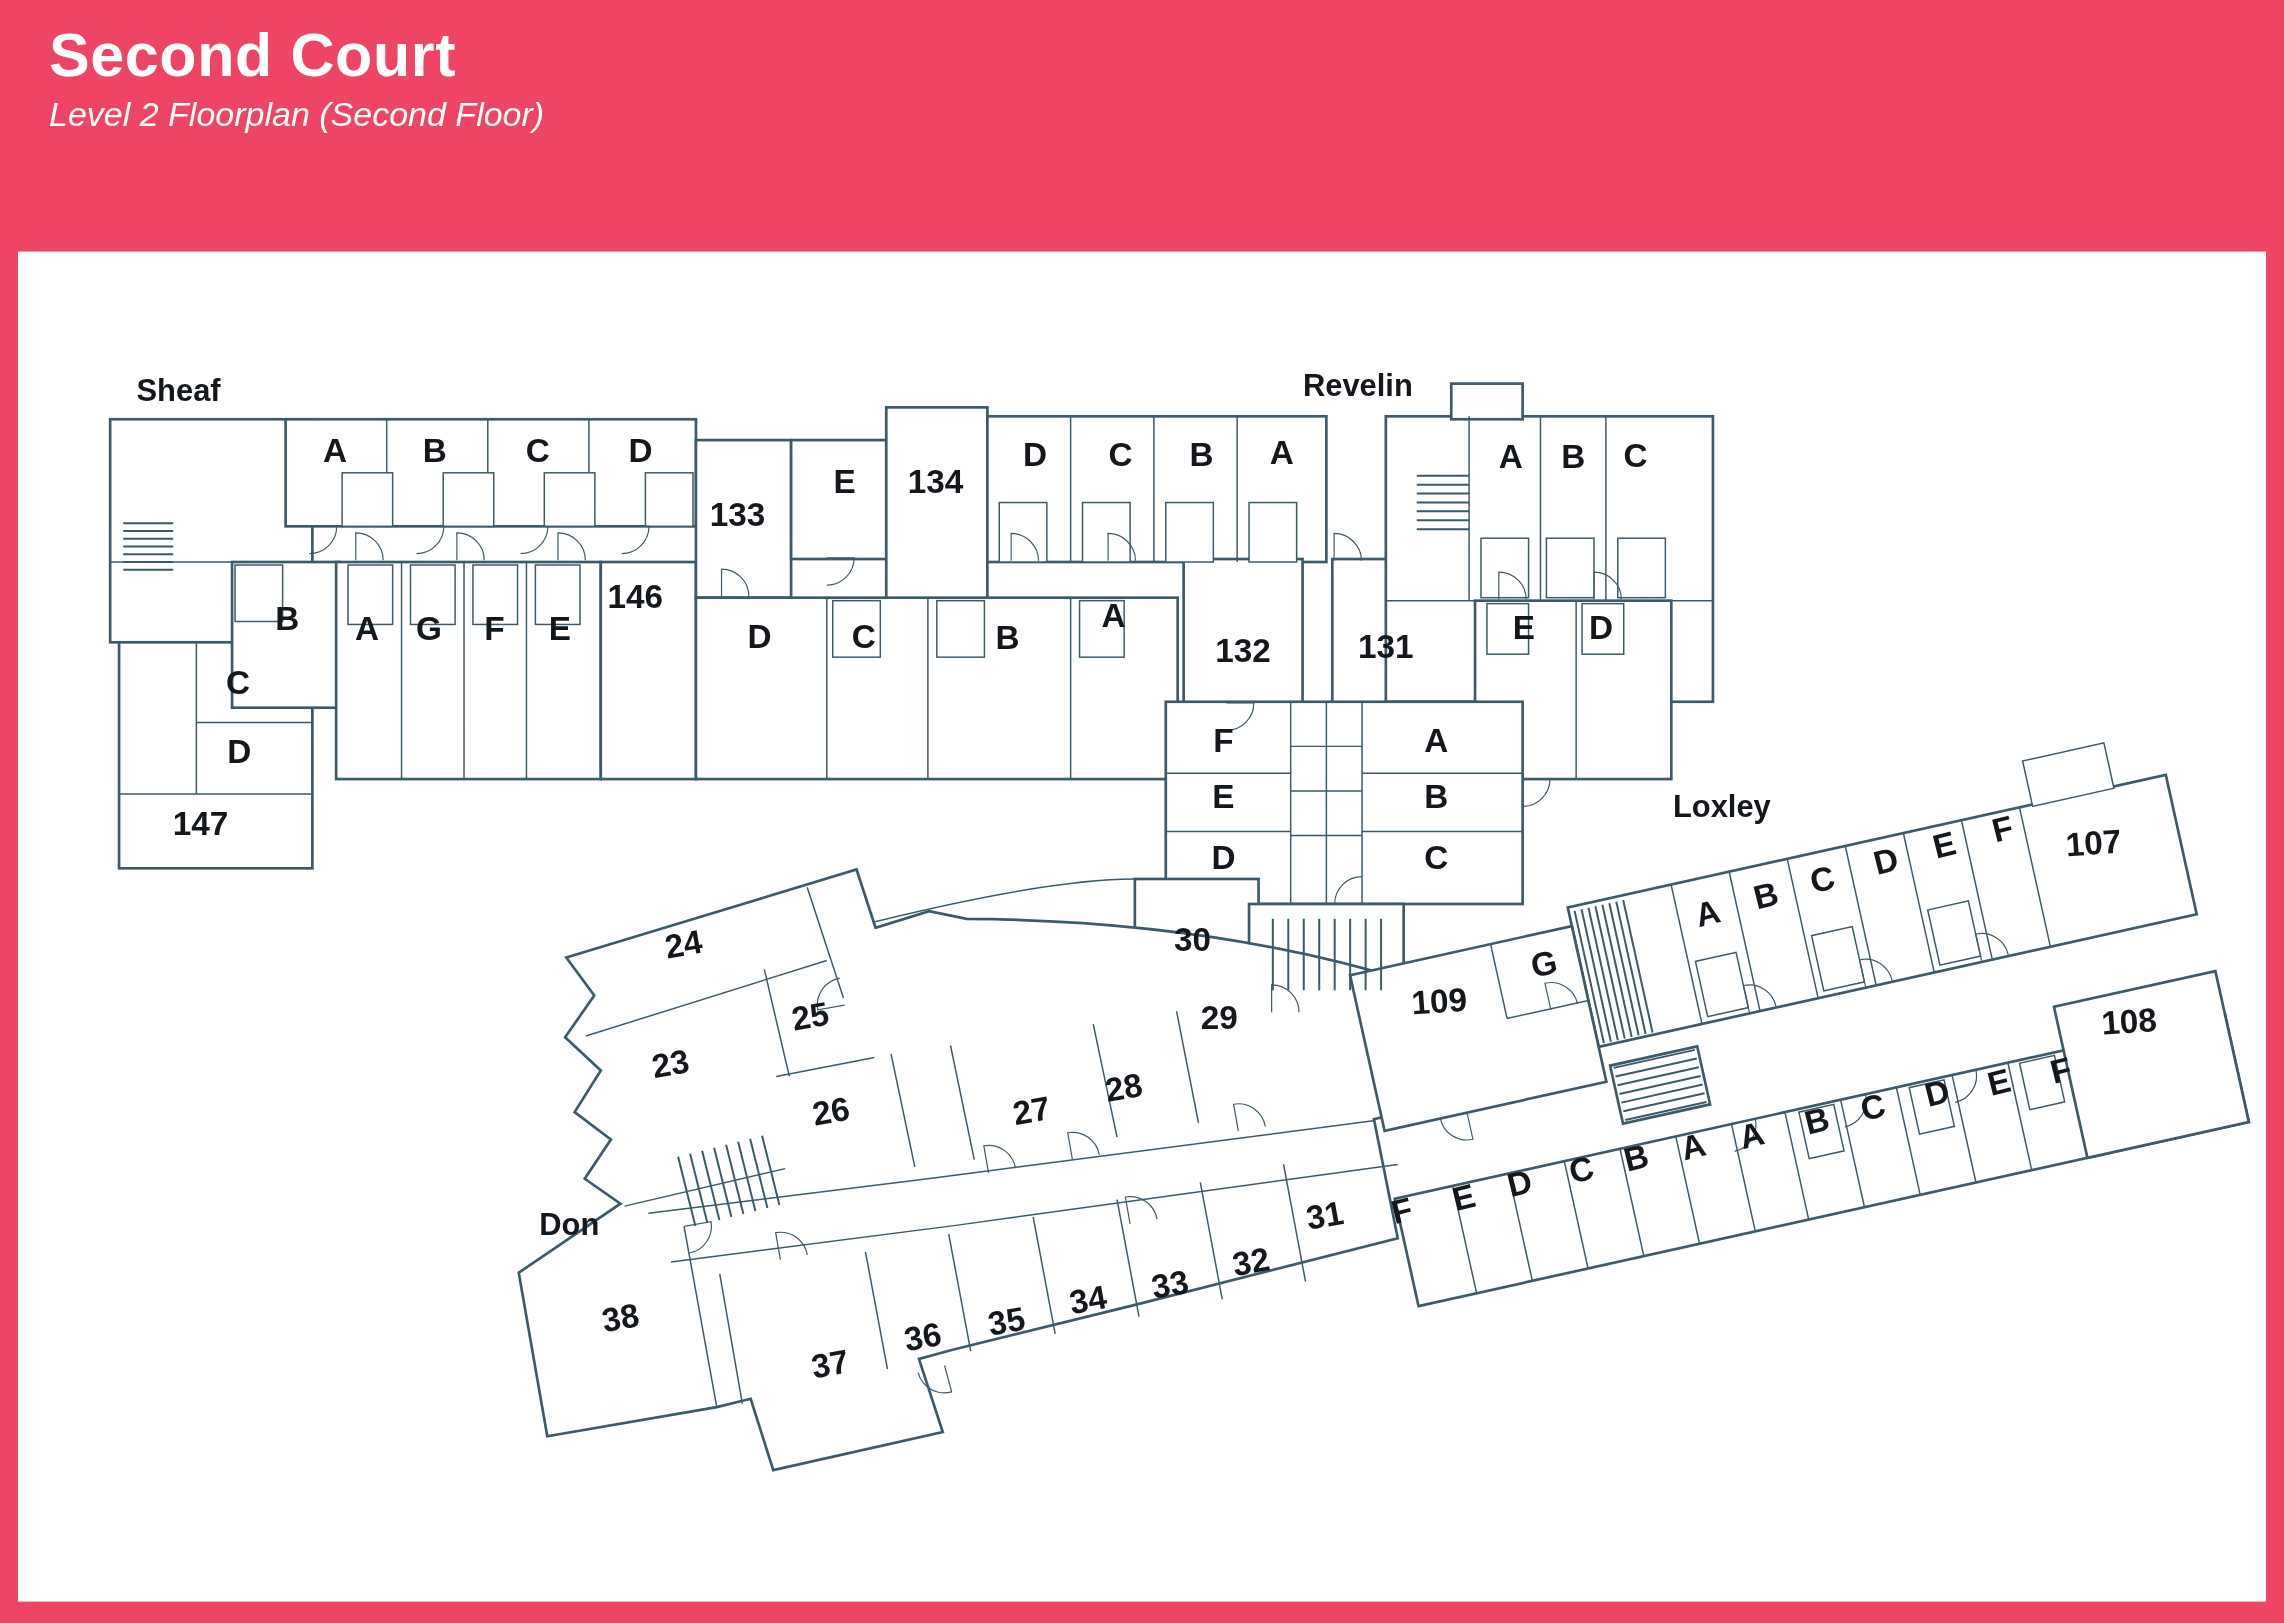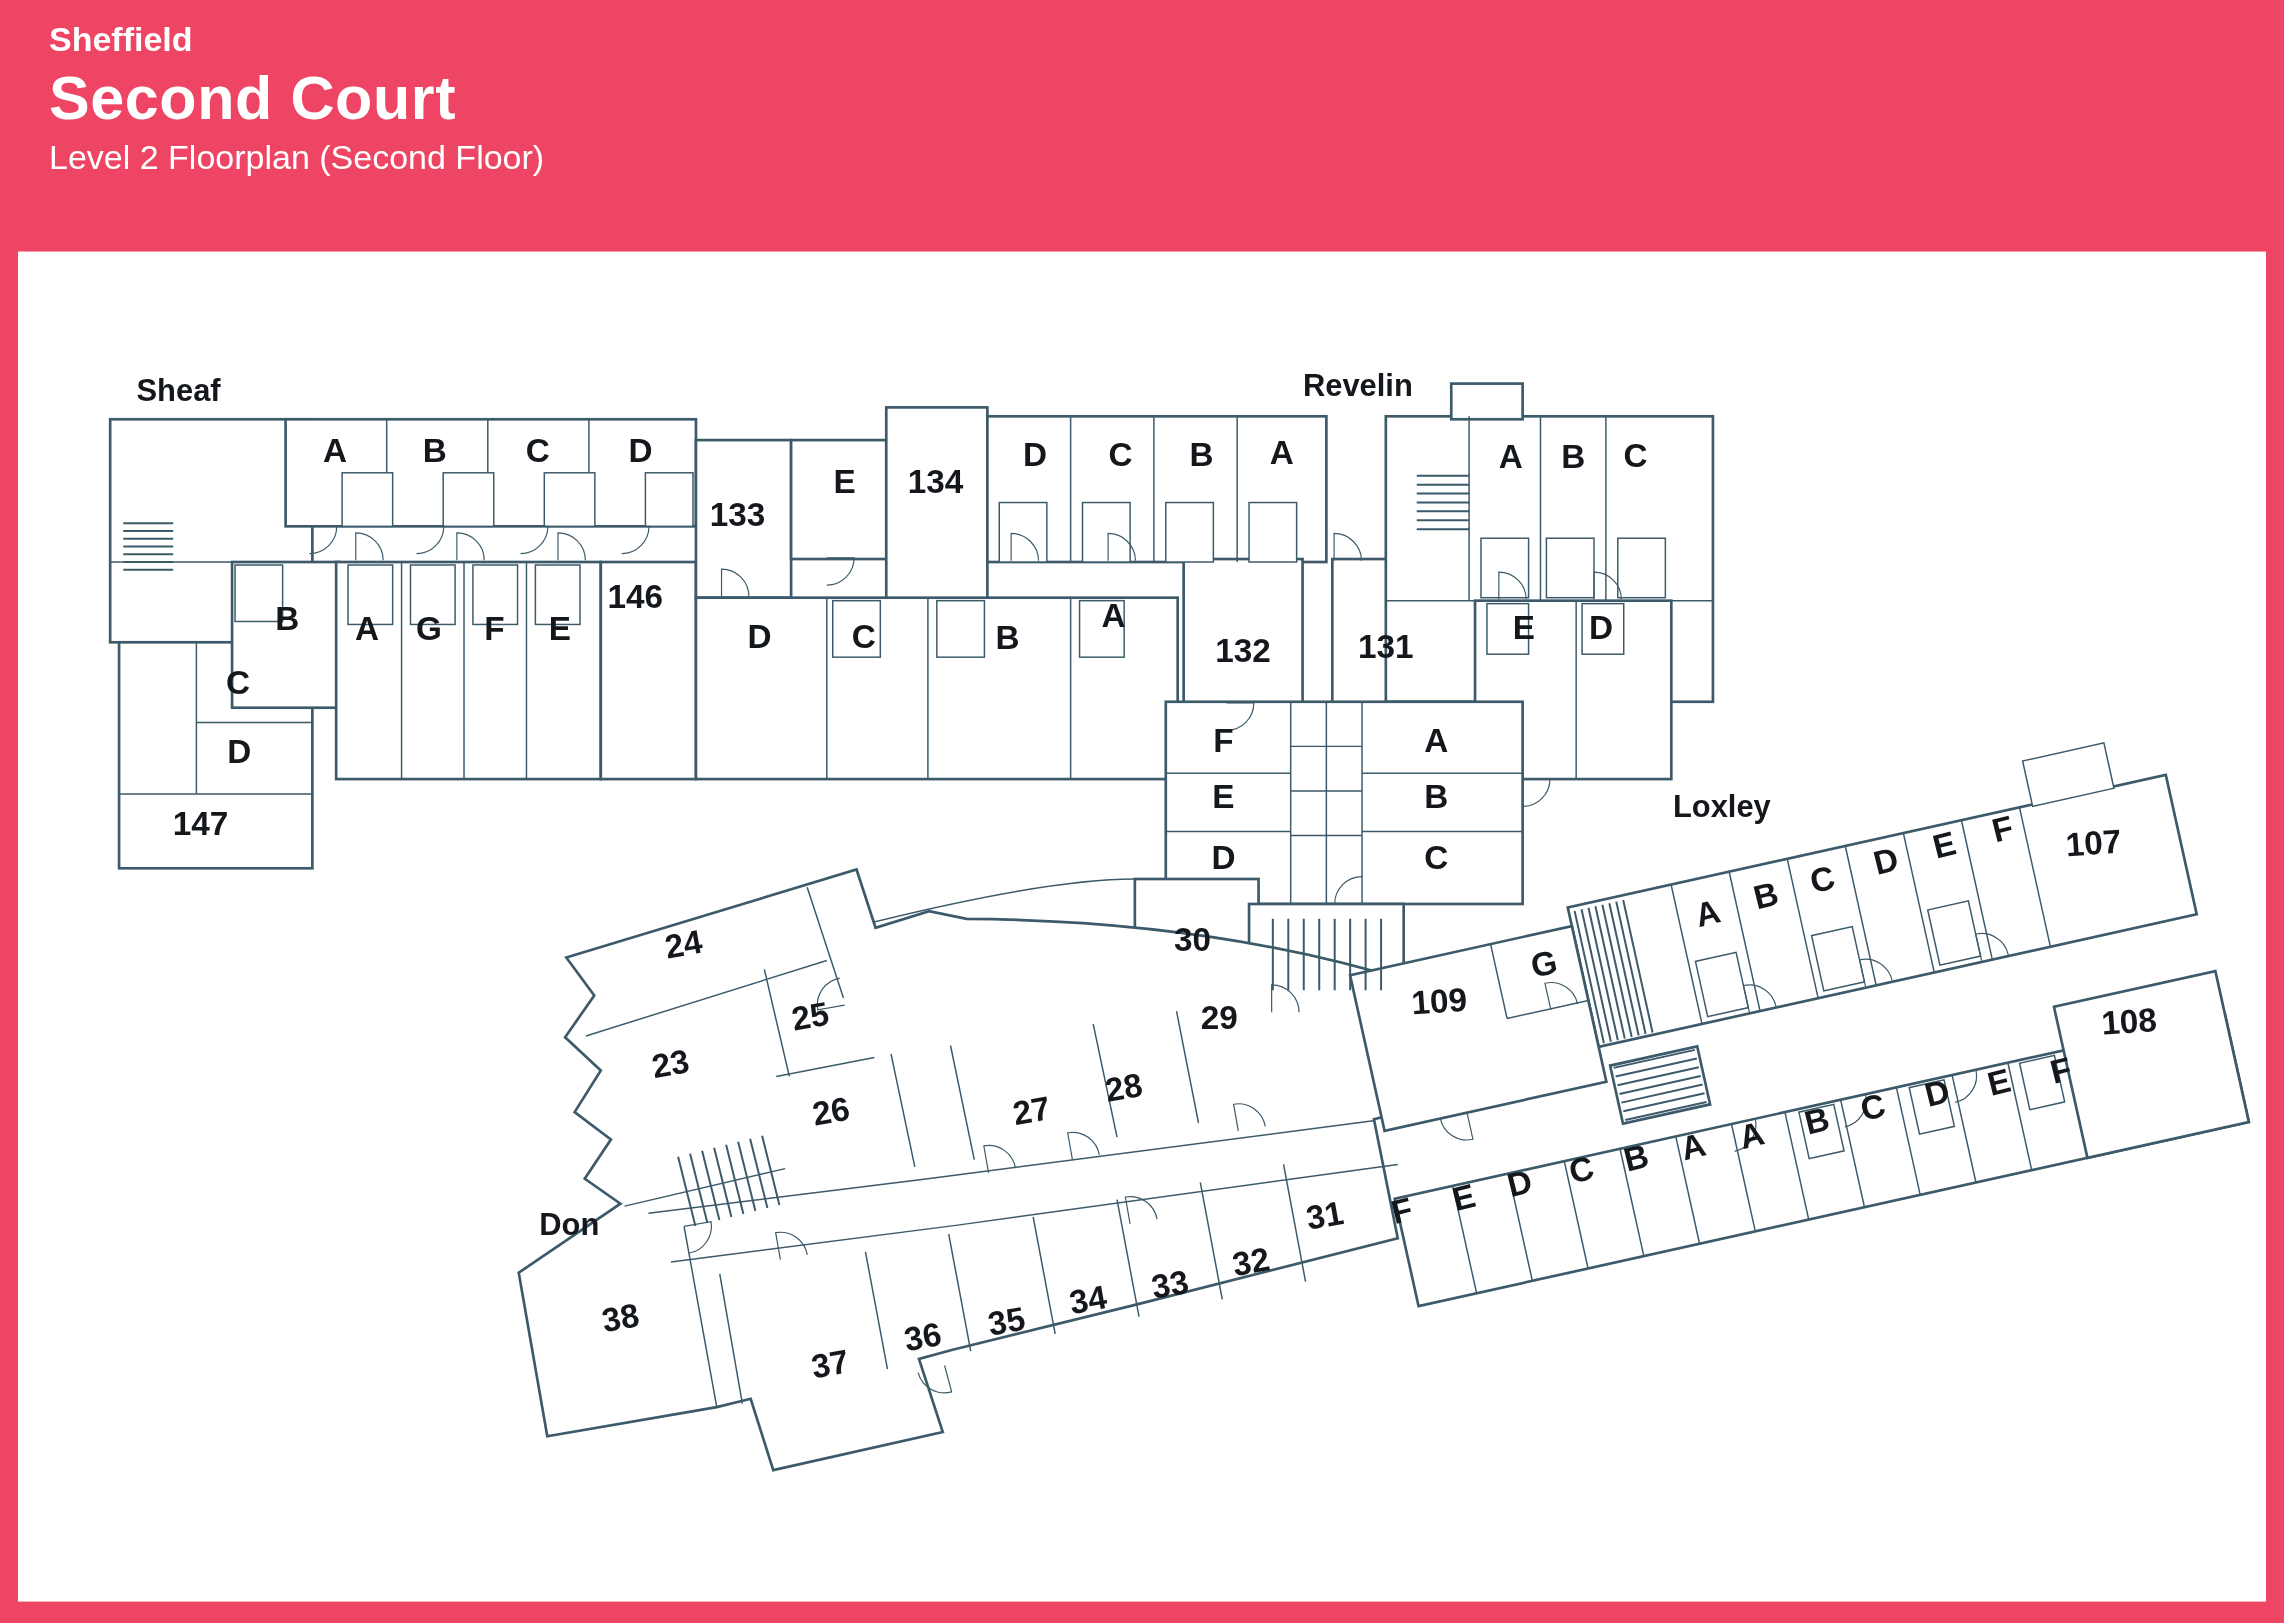--- a/index.html
+++ b/index.html
@@ -9,38 +9,37 @@
     --paper:#ffffff;
   }
   *{margin:0;padding:0;box-sizing:border-box;}
   html,body{width:2284px;height:1623px;overflow:hidden;}
   body{background:var(--accent);font-family:"Liberation Sans",sans-serif;position:relative;}
   #page{position:absolute;inset:0;width:2284px;height:1623px;}
   
   #header{position:absolute;left:49px;top:18px;color:#ffffff;z-index:3;}
   #header .city{font-size:34px;font-weight:600;line-height:1.25;}
   #header .building{font-size:61px;font-weight:800;line-height:1.22;letter-spacing:0.6px;}
-  #header .subtitle{font-size:34px;font-weight:400;line-height:1.3;}
+  #header .subtitle{font-size:34px;font-weight:400;line-height:1.3;font-style:italic;}
   
   #plan{position:absolute;left:0;top:0;width:2284px;height:1623px;z-index:1;}
   #plan .r{fill:var(--paper);stroke:var(--wall);stroke-width:4.5;}
   #plan .thin{fill:none;stroke:var(--wall);stroke-width:2.5;}
   #plan .thinf{fill:var(--paper);stroke:var(--wall);stroke-width:2.5;}
   #plan .arc{fill:none;stroke:var(--wall);stroke-width:2;}
   #plan .treads{fill:none;stroke:var(--wall);stroke-width:2;}
   #plan text{fill:var(--ink);font-weight:bold;text-anchor:middle;dominant-baseline:middle;
              font-family:"Liberation Sans",sans-serif;}
 </style>
 </head>
 <body>
 
 <div id="page">
 
   <div id="header">
-    <div class="city">Sheffield</div>
     <div class="building">Second Court</div>
     <div class="subtitle">Level 2 Floorplan (Second Floor)</div>
   </div>
 
   <svg id="plan" viewBox="0 0 3840 2729" xmlns="http://www.w3.org/2000/svg">
     <defs>
       <g id="door">
         <path class="arc" d="M0,0 L0,-46 A46,46 0 0 1 46,0"></path>
       </g>
       <g id="treads">

